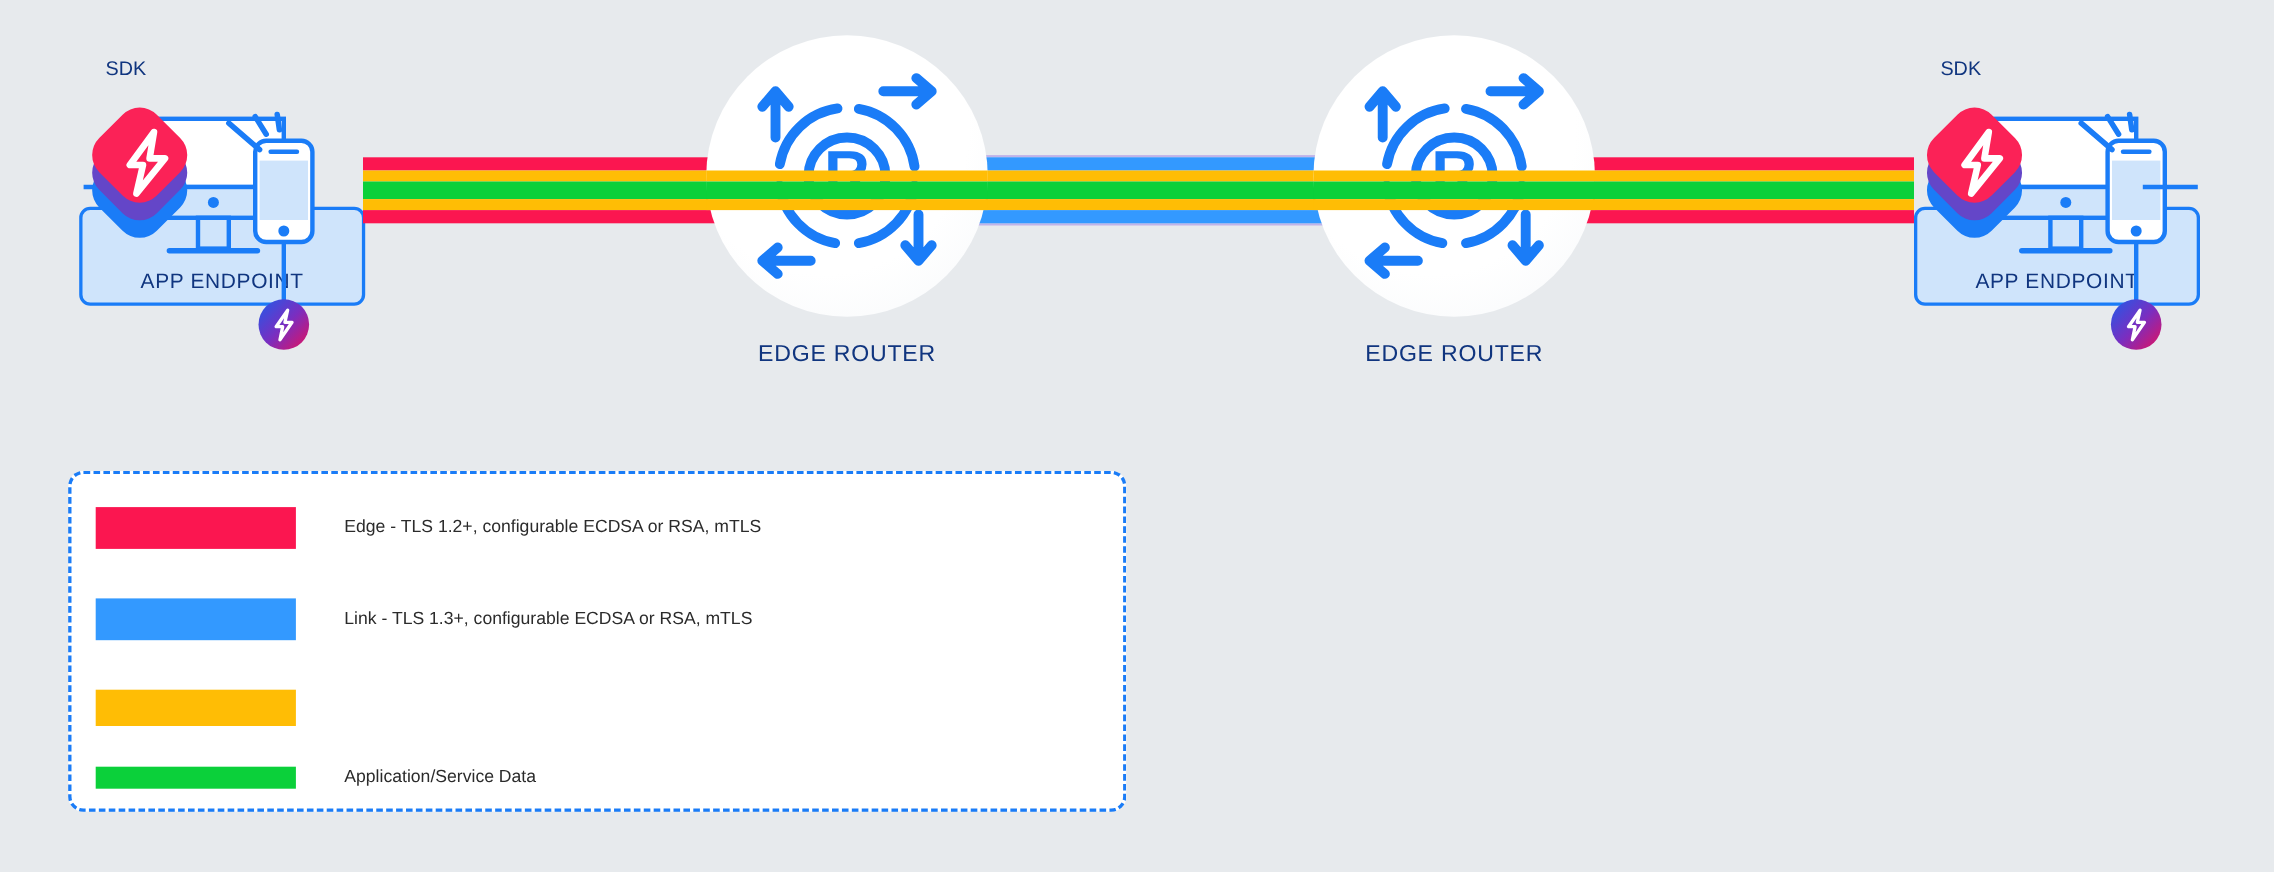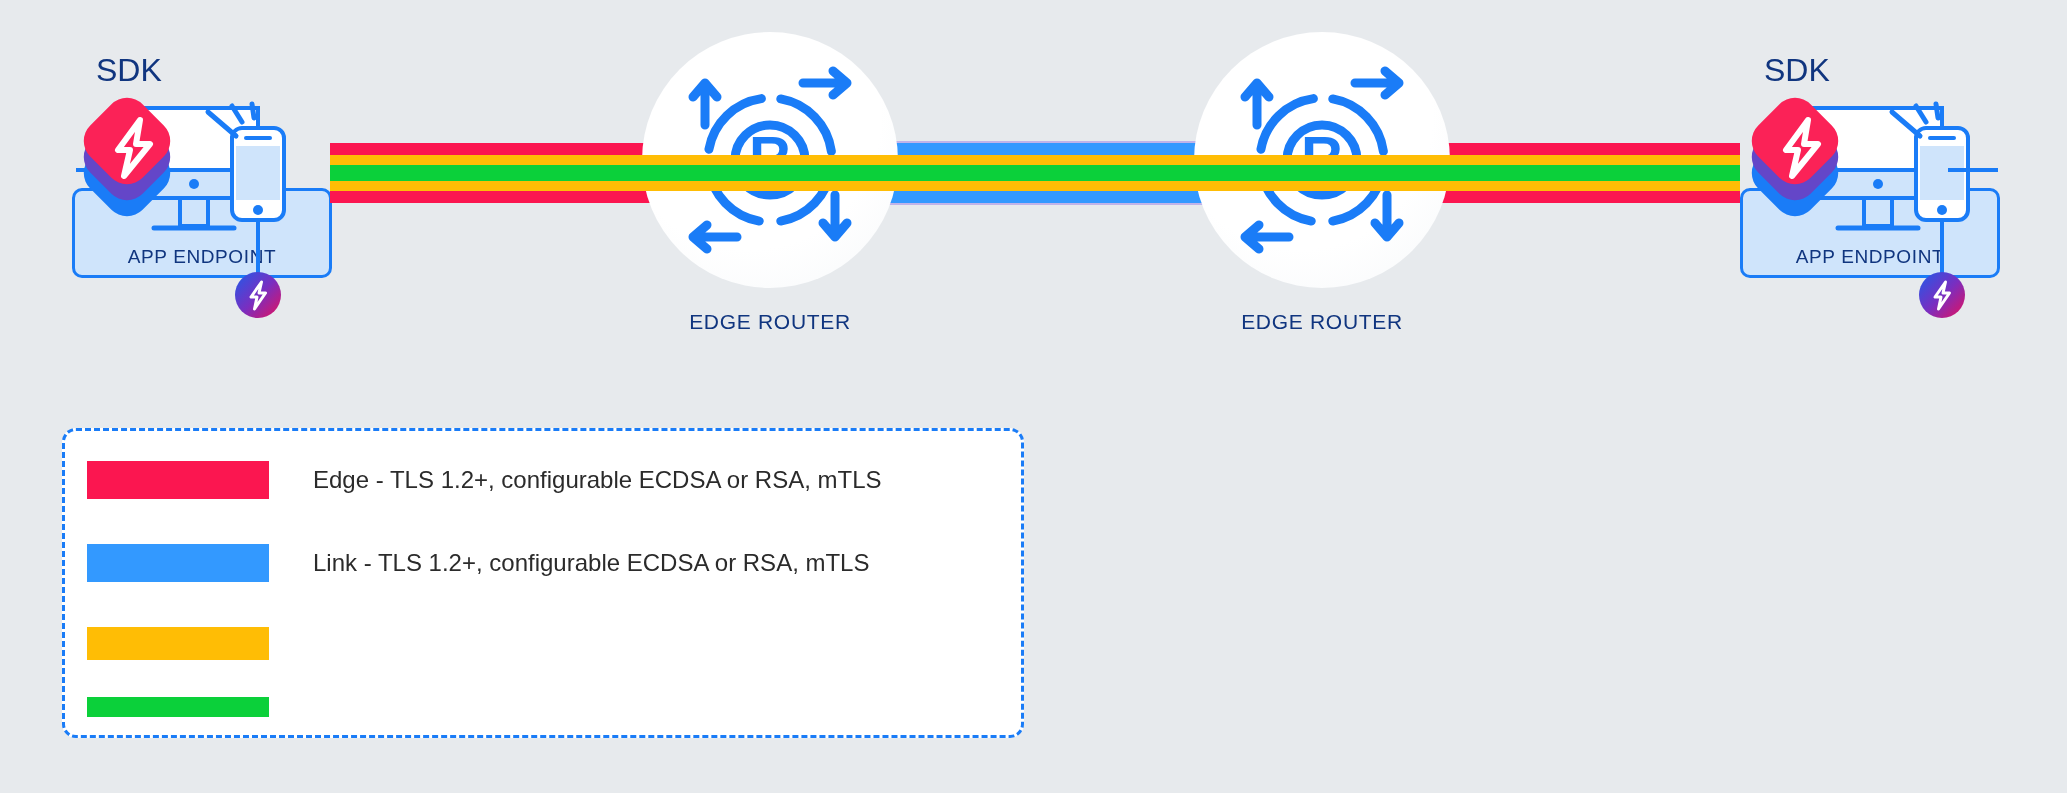--- a/index.html
+++ b/index.html
@@ -41,21 +41,21 @@
     width: 100%;
     text-align: center;
     color: #10357f;
     font-size: 19px;
     letter-spacing: 0.6px;
     white-space: nowrap;
   }
   .sdk-label {
     position: absolute;
     color: #10357f;
-    font-size: 32px;
+    font-size: 18px;
     white-space: nowrap;
   }
 
   
   .sdk-stack { position: absolute; }
   .sdk-layer {
     position: absolute;
     width: 74px;
     height: 74px;
     border-radius: 22px;
@@ -104,21 +104,21 @@
     display: flex;
     align-items: center;
   }
   .legend-swatch {
     width: 182px;
     flex: 0 0 182px;
   }
   .legend-text {
     margin-left: 44px;
     color: #2b2b2b;
-    font-size: 24px;
+    font-size: 16px;
     white-space: nowrap;
   }
 </style>
 </head>
 <body>
 
 <div id="canvas">
     <div class="pipe-seg" style="left: 330px; top: 143px; width: 400px; height: 60px; z-index: 1;">
       <div class="stripe" style="top: 0px; height: 12px; background: rgb(251, 22, 80);"></div>
       <div class="stripe" style="top: 12px; height: 10px; background: rgb(255, 189, 5);"></div>
@@ -250,21 +250,22 @@
     </div>
   </div>
 
 <div class="legend-box">
     <div class="legend-row" style="top: 30px;">
       <div class="legend-swatch" style="background: rgb(251, 22, 80); height: 38px;"></div>
       <div class="legend-text">Edge - TLS 1.2+, configurable ECDSA or RSA, mTLS</div>
     </div>
     <div class="legend-row" style="top: 113px;">
       <div class="legend-swatch" style="background: rgb(51, 153, 255); height: 38px;"></div>
-      <div class="legend-text">Link - TLS 1.2+, configurable ECDSA or RSA, mTLS</div>
+      <div class="legend-text">Link - TLS 1.3+, configurable ECDSA or RSA, mTLS</div>
     </div>
     <div class="legend-row" style="top: 196px;">
       <div class="legend-swatch" style="background: rgb(255, 189, 5); height: 33px;"></div>
     </div>
     <div class="legend-row" style="top: 266px;">
       <div class="legend-swatch" style="background: rgb(11, 208, 58); height: 20px;"></div>
+      <div class="legend-text">Application/Service Data</div>
     </div>
   </div>
 
 </body></html>

